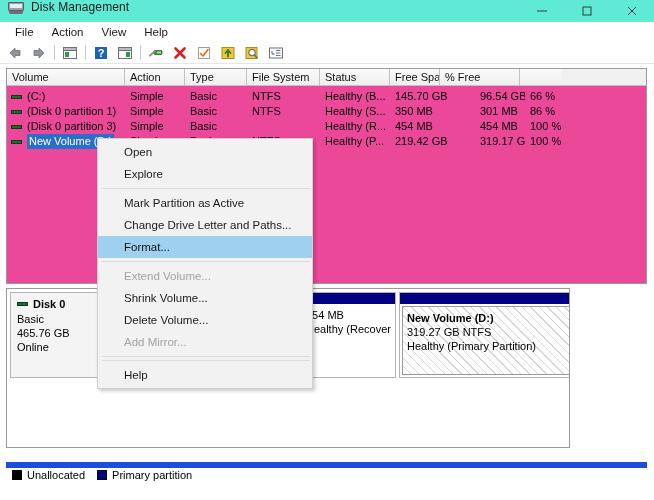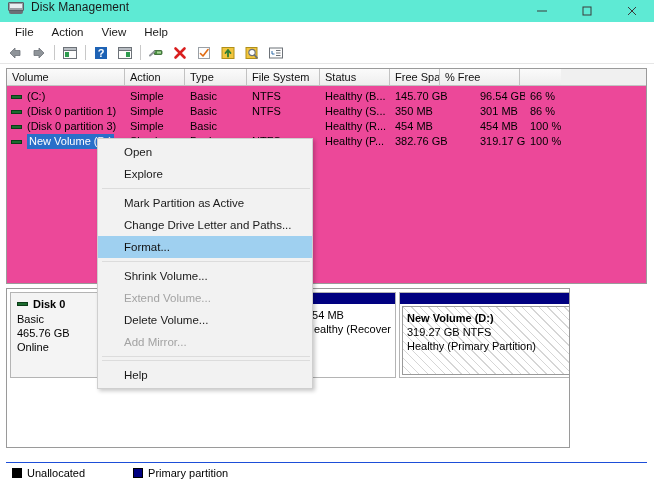--- a/index.html
+++ b/index.html
@@ -243,23 +243,22 @@
   .part .pl.b { font-weight: bold; }
 
   
   .legend {
     position: absolute;
     left: 6px; top: 462px;
     width: 641px; height: 20px;
     display: flex;
     align-items: center;
     padding-left: 6px;
-    border-top: 1px solid #1d4ed8;
-    background: #ffffff;
-    gap: 36px;
+    border-top: 6px solid #1d4ed8;
+    background: #ffffff;
   }
   .legend .lgitem {
     display: flex; align-items: center;
     margin-right: 12px;
     font-size: 11px; color: #000;
   }
   .legend .swatch {
     width: 10px; height: 10px;
     margin-right: 5px;
     border: 1px solid #000;
@@ -477,21 +476,21 @@
 
       <div class="datarow selected">
         <div class="dcell vol" style="width:118px">
           <span class="volbar"></span>
           <span class="voltext">New Volume (D:)</span>
         </div>
         <div class="dcell" style="width:60px">Simple</div>
         <div class="dcell" style="width:62px">Basic</div>
         <div class="dcell" style="width:73px">NTFS</div>
         <div class="dcell" style="width:70px">Healthy (P...</div>
-        <div class="dcell" style="width:85px">382.76 GB</div>
+        <div class="dcell" style="width:85px">219.42 GB</div>
         <div class="dcell" style="width:50px">319.17 GB</div>
         <div class="dcell" style="width:80px">100 %</div>
       </div>
     </div>
   </div>
 
   <div class="diskpane">
     <div class="diskrow">
       <div class="diskinfo">
         <div class="dname">
@@ -557,22 +556,22 @@
   <div class="bottomstrip"></div>
 
   <div class="ctxmenu">
     <div class="ctxitem">Open</div>
     <div class="ctxitem">Explore</div>
     <div class="ctxsep"></div>
     <div class="ctxitem">Mark Partition as Active</div>
     <div class="ctxitem">Change Drive Letter and Paths...</div>
     <div class="ctxitem hl">Format...</div>
     <div class="ctxsep"></div>
+    <div class="ctxitem disabled">Extend Volume...</div>
     <div class="ctxitem">Shrink Volume...</div>
-    <div class="ctxitem disabled">Extend Volume...</div>
     <div class="ctxitem">Delete Volume...</div>
     <div class="ctxitem disabled">Add Mirror...</div>
     <div class="ctxsep"></div>
     <div class="ctxsep"></div>
     <div class="ctxitem">Help</div>
   </div>
 
 </div>
 
 </body></html>

